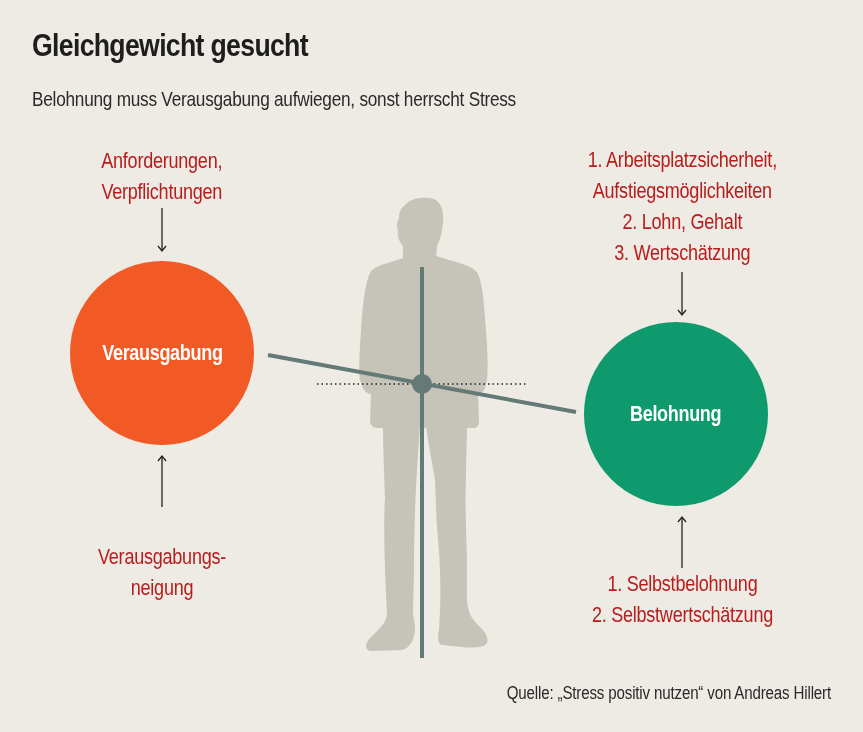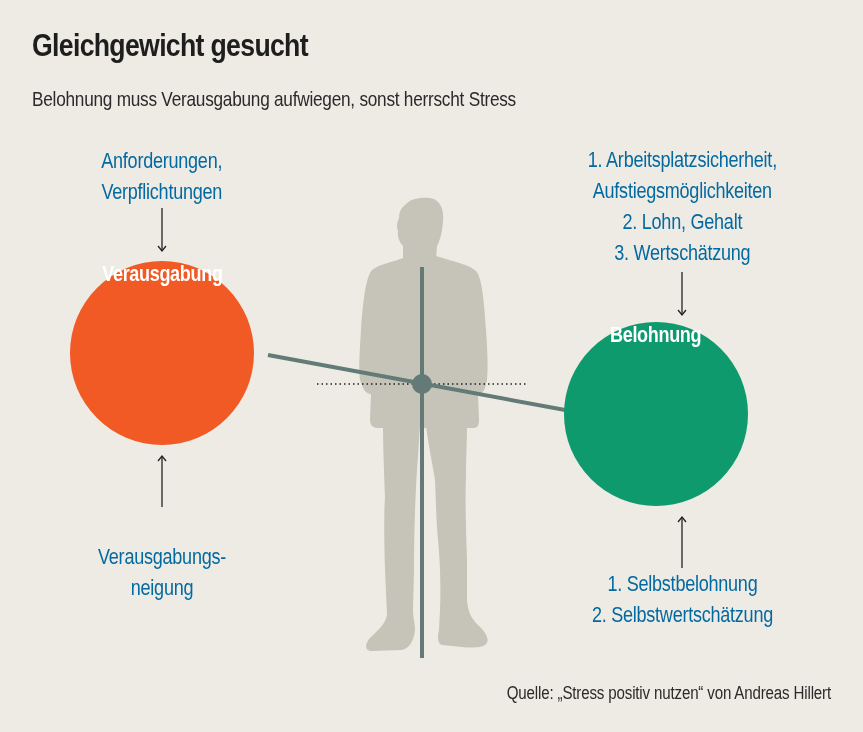--- a/index.html
+++ b/index.html
@@ -37,21 +37,21 @@
       transform-origin: left top;
       white-space: nowrap;
       color: #2a2a2a;
     }
     .label {
       position: absolute;
       font-size: 22px;
       line-height: 31px;
       text-align: center;
       white-space: nowrap;
-      color: #0369a1;
+      color: #b91c1c;
       letter-spacing: -0.3px;
     }
     .label .inner {
       display: inline-block;
       transform: scaleX(0.82);
       transform-origin: center top;
     }
     .label .line {
       display: block;
     }
@@ -75,40 +75,40 @@
     .label-right-bottom {
       left: 532px;
       top: 568px;
       width: 300px;
       text-align: center;
     }
     .circle {
       position: absolute;
       border-radius: 50%;
       display: flex;
-      align-items: flex-start;
+      align-items: center;
       justify-content: center;
       color: #ffffff;
       font-weight: bold;
       font-size: 22px;
       letter-spacing: -0.4px;
     }
     .circle span {
       display: inline-block;
       transform: scaleX(0.82);
     }
     .circle-orange {
       left: 70px;
       top: 261px;
       width: 184px;
       height: 184px;
       background: #f15a24;
     }
     .circle-green {
-      left: 564px;
+      left: 584px;
       top: 322px;
       width: 184px;
       height: 184px;
       background: #0e9a6d;
     }
     .source {
       position: absolute;
       right: 32px;
       top: 683px;
       font-size: 18px;

